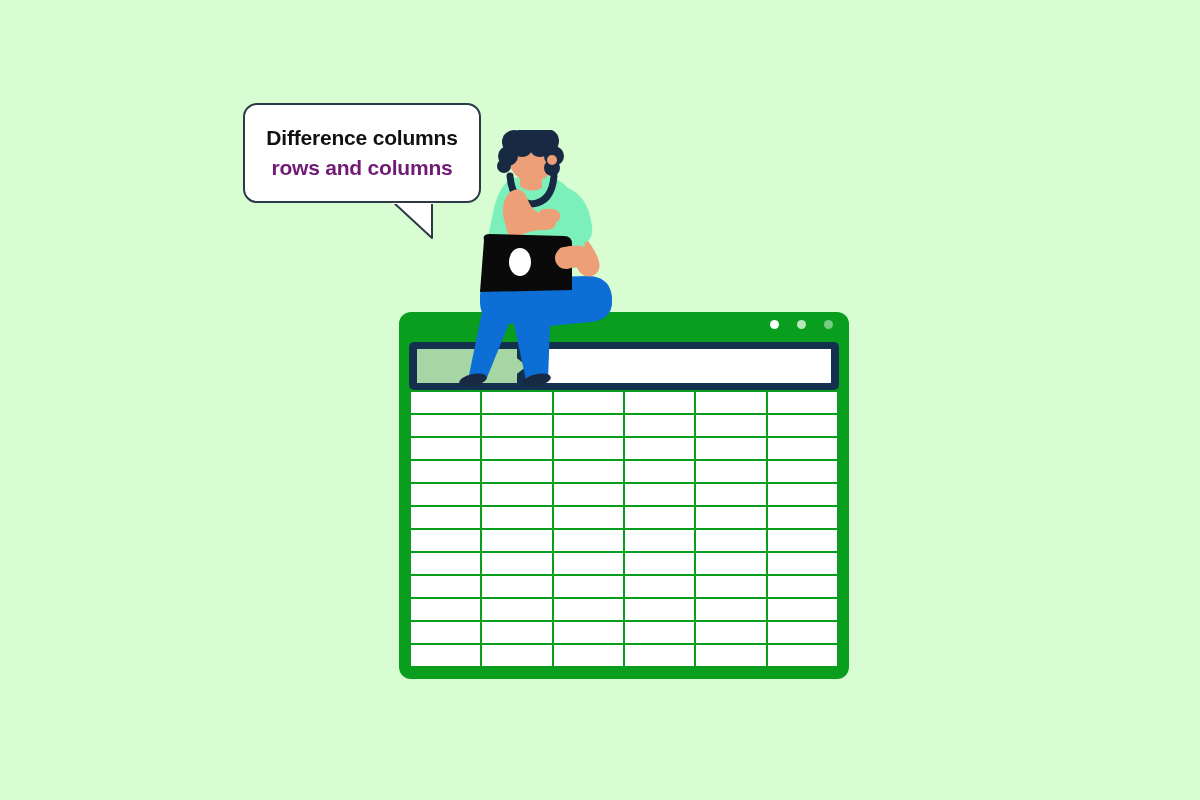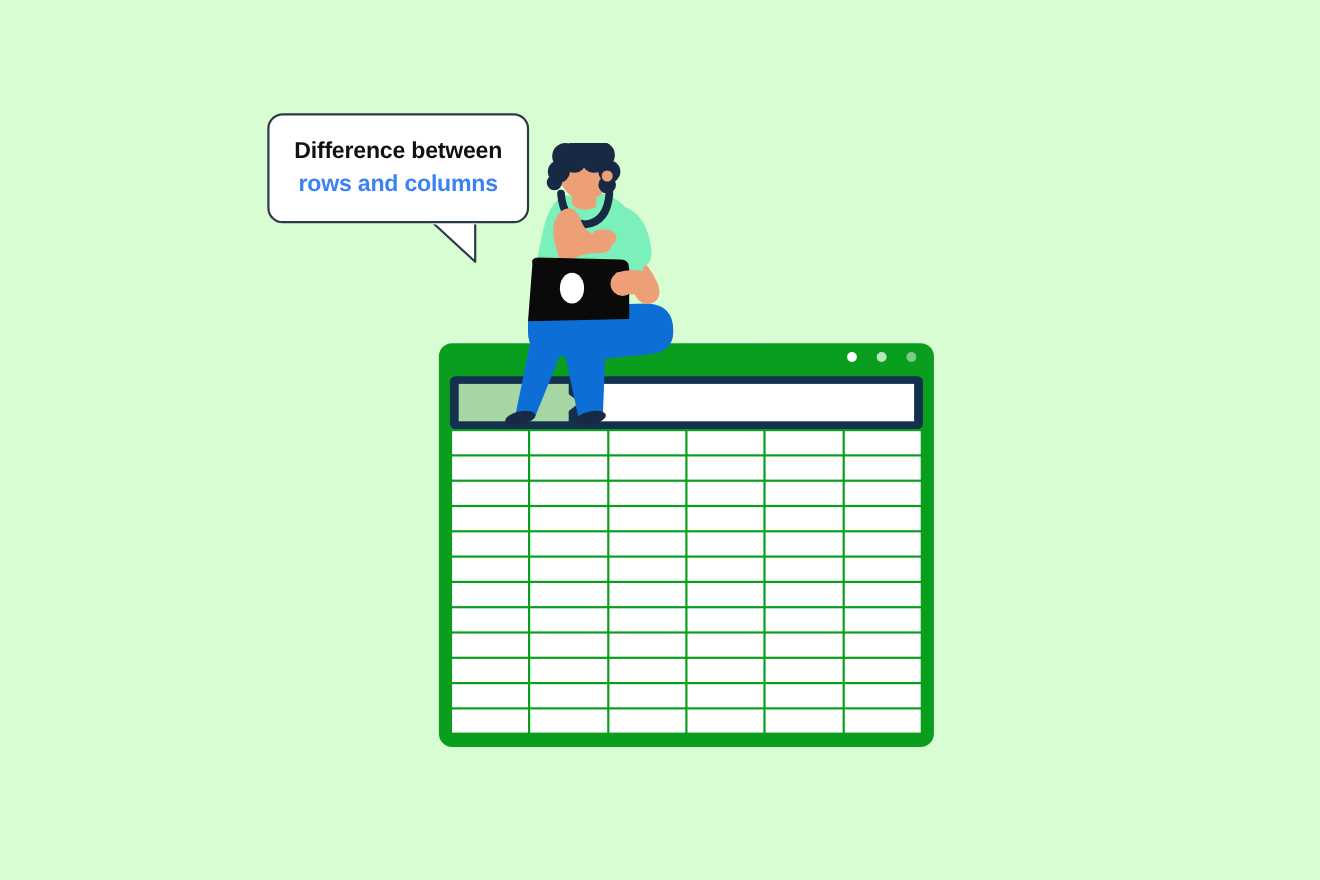--- a/index.html
+++ b/index.html
@@ -44,21 +44,21 @@
     font-size: 21px;
     font-weight: bold;
     color: #111111;
     line-height: 1.25;
     letter-spacing: -0.2px;
     white-space: nowrap;
   }
   .bubble-line2 {
     font-size: 21px;
     font-weight: bold;
-    color: #3b82f6;
+    color: #701a75;
     line-height: 1.25;
     letter-spacing: -0.2px;
     white-space: nowrap;
     margin-top: 3px;
   }
   .bubble-tail {
     position: absolute;
     left: 392px;
     top: 201px;
     width: 46px;
@@ -188,21 +188,21 @@
 <body>
 
 <div id="stage">
 
   <svg class="bubble-tail" viewBox="0 0 46 38" xmlns="http://www.w3.org/2000/svg">
     <path d="M1 1 L40 1 L40 37 Z" fill="#ffffff" stroke="#2b3a46" stroke-width="2" stroke-linejoin="round"></path>
     <rect x="0" y="0" width="42" height="3" fill="#ffffff"></rect>
   </svg>
 
   <div class="speech-bubble">
-    <div class="bubble-line1">Difference between</div>
+    <div class="bubble-line1">Difference columns</div>
     <div class="bubble-line2">rows and columns</div>
   </div>
 
   <div class="ss-window">
 
     <div class="ss-titlebar">
       <div class="dots">
         <div class="dot dot-1"></div>
         <div class="dot dot-2"></div>
         <div class="dot dot-3"></div>

